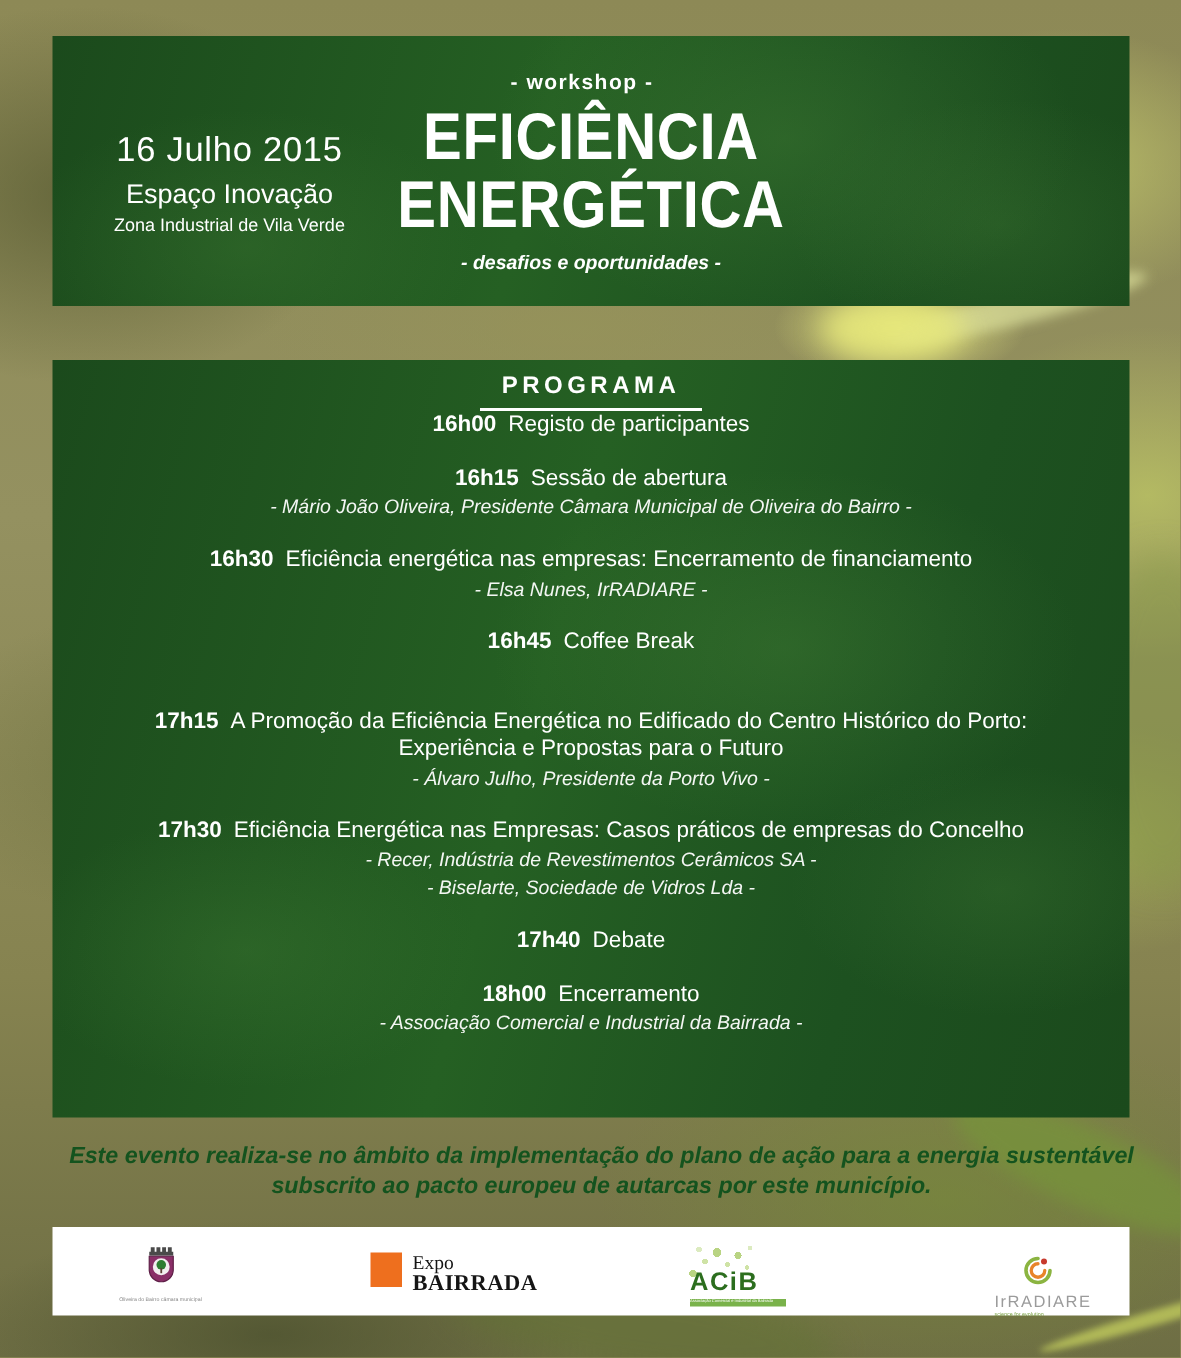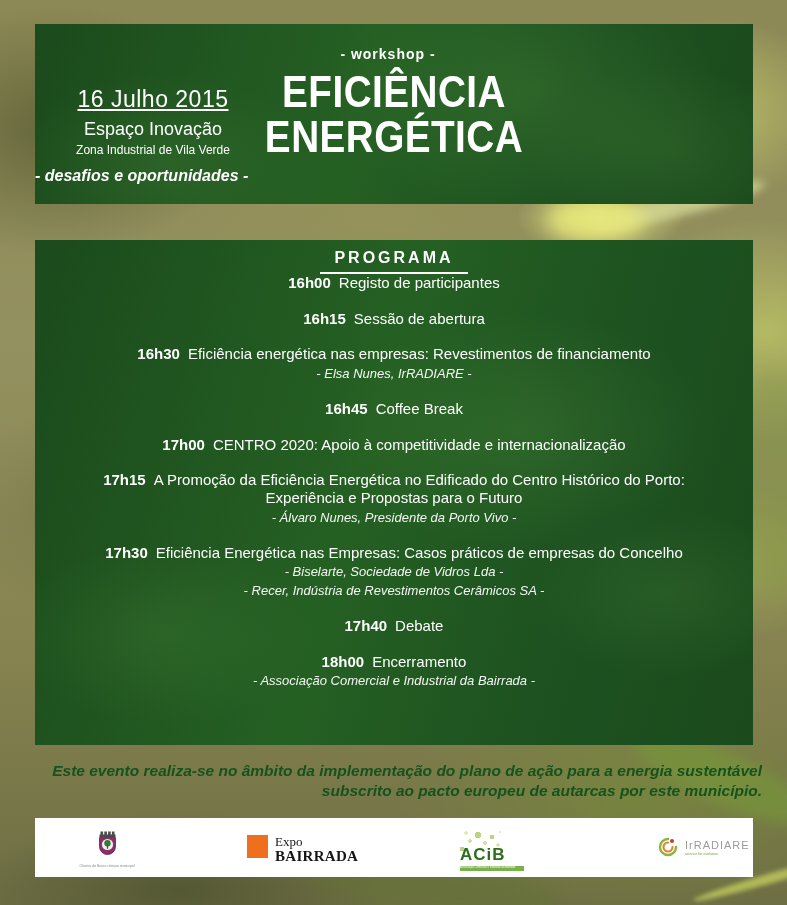--- a/index.html
+++ b/index.html
@@ -50,46 +50,46 @@
   .header-panel { top:24px; height:180px; }
   .program-panel {
     top:240px; height:505px;
     display:flex; flex-direction:column; align-items:center; padding-top:9px;
   }
 
   
   .workshop-label { position:absolute; left:0; right:12px; top:22px; text-align:center;
     font-size:14px; font-weight:bold; letter-spacing:1px; }
   .date-block { position:absolute; left:18px; top:62px; width:200px; text-align:center; }
-  .date-line   { font-size:23px; letter-spacing:0.5px;text-decoration:underline; }
+  .date-line   { font-size:23px; letter-spacing:0.5px; }
   .venue-line  { font-size:18px; margin-top:6px; }
   .venue-sub   { font-size:12px; margin-top:3px; }
   .title-block { position:absolute; left:0; right:0; top:46px; text-align:center; line-height:1.02; }
   .title-line  { font-size:44px; font-weight:bold; letter-spacing:0.5px;
                  display:block; transform:scaleX(0.88); transform-origin:center; }
-  .subtitle    { position:absolute; left:0; right:0; top:143px; 
-                 font-size:16px; font-weight:bold; font-style:italic; }
+  .subtitle    { position:absolute; left:0; right:0; top:143px; text-align:center;
+                 font-size:13px; font-weight:bold; font-style:italic; }
   .reg-block { position:absolute; right:10px; top:74px; width:205px; text-align:center; }
   .reg-line  { font-size:20px; }
   .email-line{ font-size:14.5px; margin-top:3px; }
 
   
   .programa-title {
     display:inline-block; font-size:16px; font-weight:bold; letter-spacing:3px;
     padding:0 14px 5px; border-bottom:2px solid #fff; 
   }
   .prog-item { text-align:center; max-width:640px; margin-bottom:18px; }
   .prog-main { font-size:15px; line-height:1.18; }
   .prog-time { font-weight:bold; margin-right:8px; }
   .prog-speaker { font-size:13px; font-style:italic; line-height:1.22; margin-top:3px;
                   color:rgba(255,255,255,0.95); }
 
   
   .note {
-    position:absolute; left:40px; right:25px; top:761px; text-align:right;
+    position:absolute; left:40px; right:25px; top:761px; text-align:center;
     font-size:15.5px; font-weight:bold; font-style:italic; color:#14531e; line-height:1.32;
   }
 
   
   .footer-band { position:absolute; left:35px; top:818px; width:718px; height:59px;
     background:#ffffff; }
   .logo-block { position:absolute; }
 
   .logo-municipio { left:22px; top:12px; width:100px; text-align:center; }
   .crest-caption { font-size:6px; color:#8a8a8a; white-space:nowrap;
@@ -113,21 +113,21 @@
       radial-gradient(circle 2px   at 12px 4px,  #dcebc0 98%, transparent),
       radial-gradient(circle 1.5px at 46px 3px,  #dcebc0 98%, transparent);
   }
   .acib-name { position:relative; font-size:17px; font-weight:bold; color:#2c6e1e;
     letter-spacing:1px; margin-top:14px; }
   .acib-band { position:relative; width:64px; height:5px; background:#79b24a; margin-top:1px;
     overflow:hidden; }
   .acib-band span { display:block; font-size:6px; color:#fff; white-space:nowrap;
     transform:scale(0.45); transform-origin:left top; }
 
-  .logo-irradiare { left:622px; top:18px; display:flex; align-items:center; }
+  .logo-irradiare { left:622px; top:18px; display:flex; align-items:center;flex-direction:column; }
   .irr-text { margin-left:6px; line-height:1.0; }
   .irr-name { font-size:11px; color:#9b9b9b; letter-spacing:1px; }
   .irr-caption { font-size:6px; color:#7aa143; white-space:nowrap;
     transform:scale(0.6); transform-origin:left top; margin-top:1px; }
 </style>
 </head>
 <body>
 
 <div class="bg"></div>
 <div class="leaf leaf1"></div>
@@ -156,44 +156,44 @@
 
 <div class="panel program-panel">
   <div class="programa-title">PROGRAMA</div>
 
   <div class="prog-item">
     <div class="prog-main"><span class="prog-time">16h00</span><span class="prog-title">Registo de participantes</span></div>
   </div>
 
   <div class="prog-item">
     <div class="prog-main"><span class="prog-time">16h15</span><span class="prog-title">Sessão de abertura</span></div>
-  </div>
-
-  <div class="prog-item">
-    <div class="prog-main"><span class="prog-time">16h30</span><span class="prog-title">Eficiência energética nas empresas: Revestimentos de financiamento</span></div>
+    <div class="prog-speaker">- Mário João Oliveira, Presidente Câmara Municipal de Oliveira do Bairro -</div>
+  </div>
+
+  <div class="prog-item">
+    <div class="prog-main"><span class="prog-time">16h30</span><span class="prog-title">Eficiência energética nas empresas: Encerramento de financiamento</span></div>
     <div class="prog-speaker">- Elsa Nunes, IrRADIARE -</div>
   </div>
 
   <div class="prog-item">
     <div class="prog-main"><span class="prog-time">16h45</span><span class="prog-title">Coffee Break</span></div>
   </div>
 
   <div class="prog-item">
-    <div class="prog-main"><span class="prog-time">17h00</span><span class="prog-title">CENTRO 2020: Apoio à competitividade e internacionalização</span></div>
   </div>
 
   <div class="prog-item">
     <div class="prog-main"><span class="prog-time">17h15</span><span class="prog-title">A Promoção da Eficiência Energética no Edificado do Centro Histórico do Porto: Experiência e Propostas para o Futuro</span></div>
-    <div class="prog-speaker">- Álvaro Nunes, Presidente da Porto Vivo -</div>
+    <div class="prog-speaker">- Álvaro Julho, Presidente da Porto Vivo -</div>
   </div>
 
   <div class="prog-item">
     <div class="prog-main"><span class="prog-time">17h30</span><span class="prog-title">Eficiência Energética nas Empresas: Casos práticos de empresas do Concelho</span></div>
+    <div class="prog-speaker">- Recer, Indústria de Revestimentos Cerâmicos SA -</div>
     <div class="prog-speaker">- Biselarte, Sociedade de Vidros Lda -</div>
-    <div class="prog-speaker">- Recer, Indústria de Revestimentos Cerâmicos SA -</div>
   </div>
 
   <div class="prog-item">
     <div class="prog-main"><span class="prog-time">17h40</span><span class="prog-title">Debate</span></div>
   </div>
 
   <div class="prog-item">
     <div class="prog-main"><span class="prog-time">18h00</span><span class="prog-title">Encerramento</span></div>
     <div class="prog-speaker">- Associação Comercial e Industrial da Bairrada -</div>
   </div>

